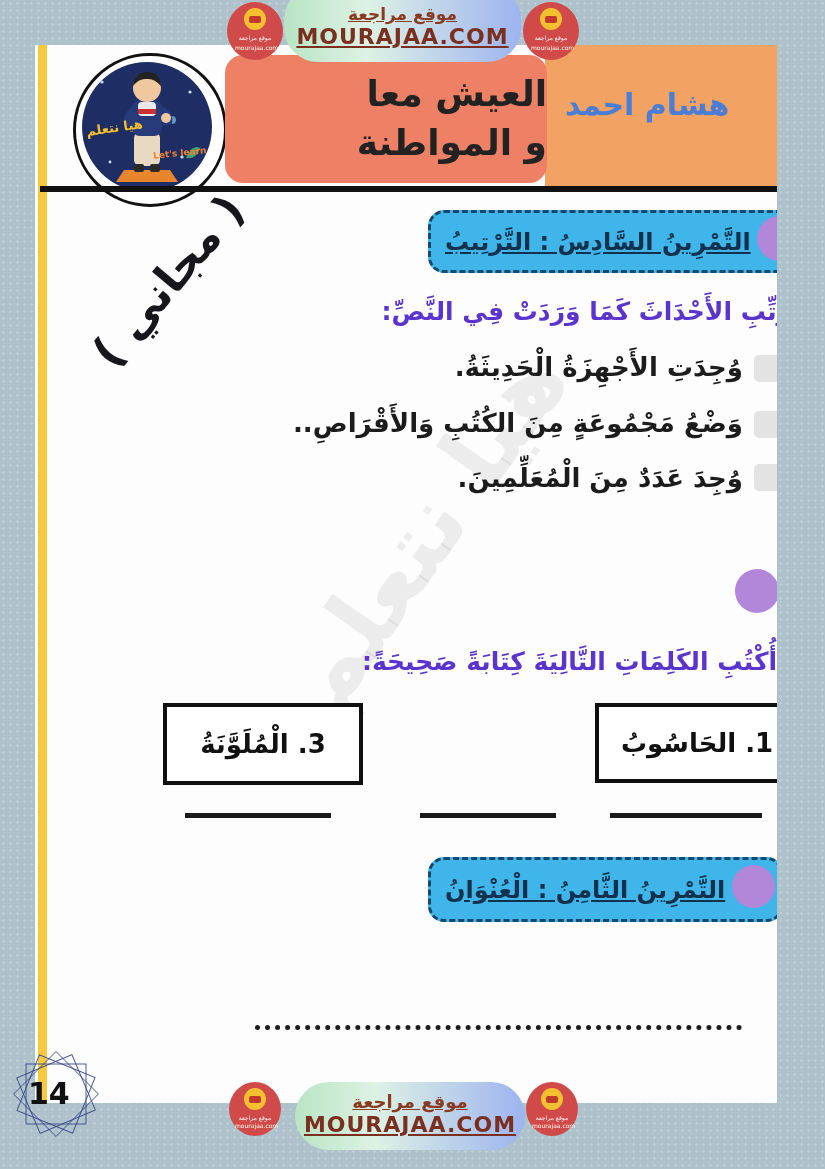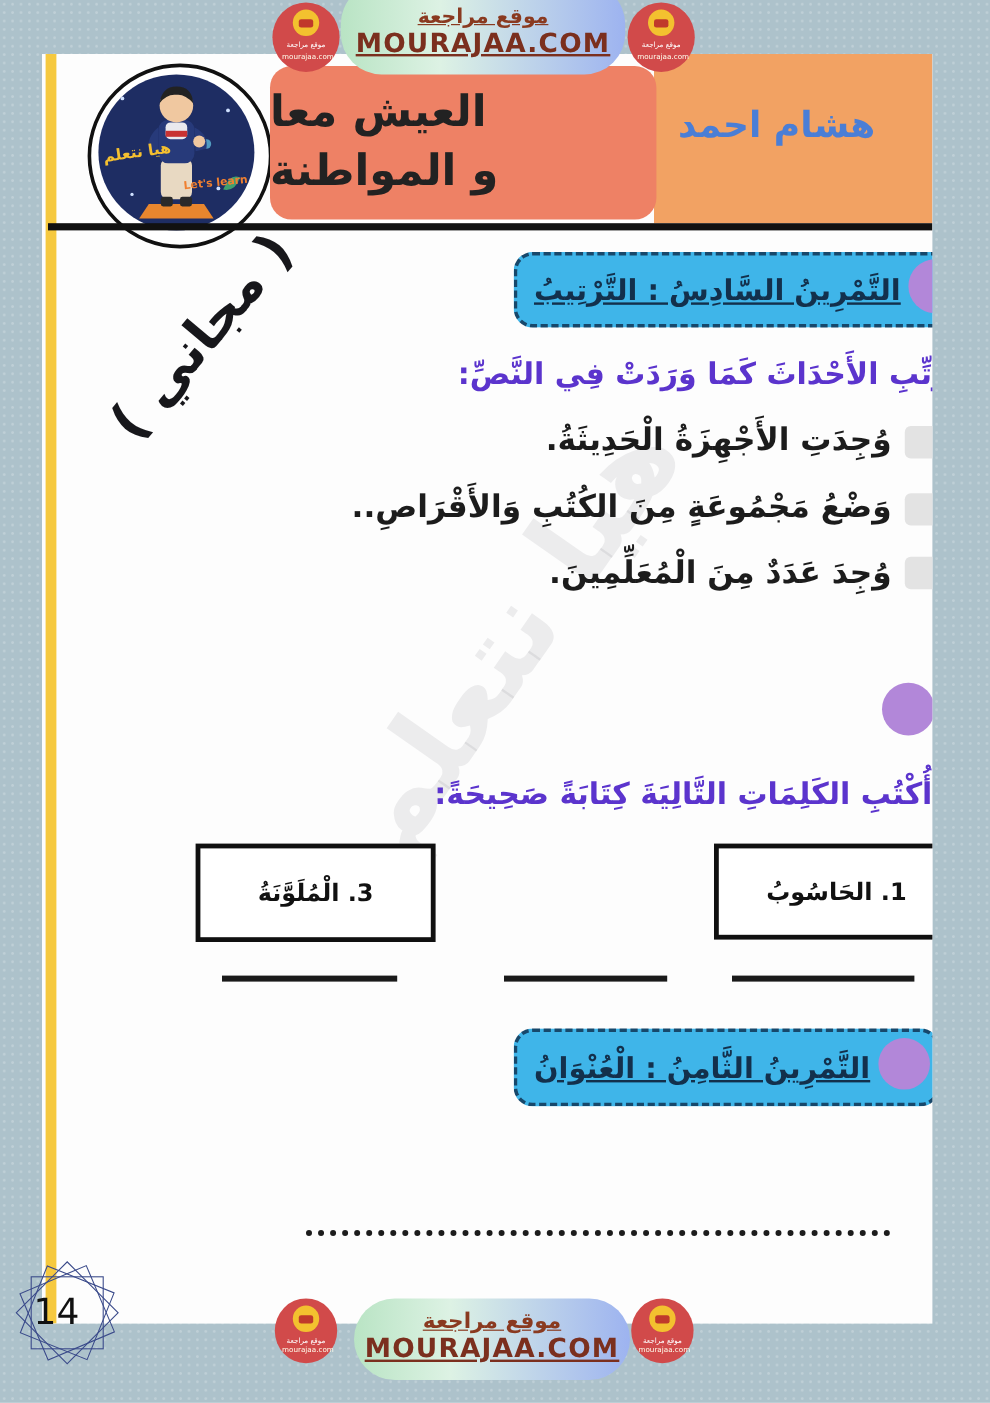--- a/index.html
+++ b/index.html
@@ -17,21 +17,21 @@
   }
   .yellow-strip{position:absolute;left:3px;top:0;width:9px;height:100%;background:#f6c93f;}
   
   .photo-ring{position:absolute;left:38px;top:8px;width:148px;height:148px;border-radius:50%;
     background:#fff;border:3px solid #111;box-shadow:inset 0 0 0 4px #fff;}
   .photo-inner{position:absolute;left:6px;top:6px;width:130px;height:130px;border-radius:50%;
     background:#1e2d63;overflow:hidden;}
   .photo-cap-ar{position:absolute;left:4px;top:58px;color:#f5c030;font-size:13px;font-weight:bold;transform:rotate(-8deg);}
   .photo-cap-en{position:absolute;right:6px;bottom:34px;color:#f08030;font-size:9px;font-weight:bold;transform:rotate(-6deg);}
   .coral-block{position:absolute;left:190px;top:10px;width:322px;height:128px;background:#ee8165;border-radius:18px;
-    display:flex;flex-direction:column;justify-content:center;align-items:flex-start;}
+    display:flex;flex-direction:column;justify-content:center;align-items:flex-end;}
   .coral-block .t{color:#222;font-weight:bold;font-size:36px;line-height:1.35;}
   .orange-block{position:absolute;left:510px;top:0;width:232px;height:141px;background:#f2a263;}
   .student-name{position:absolute;right:-8px;top:10px;color:#4a7ed6;font-weight:bold;font-size:30px;width:220px;text-align:left;margin-top:32px;}
   .header-line{position:absolute;left:5px;top:141px;width:737px;height:6px;background:#111;}
   
   .stamp{position:absolute;left:18px;top:210px;width:230px;text-align:center;
     transform:rotate(-50deg);font-size:44px;font-weight:bold;color:#17171b;letter-spacing:2px;white-space:nowrap;}
   .watermark{position:absolute;left:130px;top:430px;width:520px;text-align:center;
     transform:rotate(-55deg);font-size:95px;font-weight:bold;color:rgba(40,40,50,.08);white-space:nowrap;}
   
@@ -39,36 +39,36 @@
     display:flex;align-items:center;justify-content:flex-end;direction:rtl;}
   .ex-box .ex-title{color:#13304c;font-weight:bold;font-size:24px;padding:0 58px 0 14px;white-space:nowrap;text-decoration:underline;}
   .ex-dot{position:absolute;border-radius:50%;background:#b287d9;}
   
   .instr{position:absolute;direction:rtl;text-align:right;color:#5b34cd;font-weight:bold;font-size:25px;white-space:nowrap;}
   
   .item-row{position:absolute;right:34px;direction:rtl;text-align:center;color:#1c1c1c;font-weight:bold;font-size:26px;white-space:nowrap;}
   .chk{position:absolute;right:-5px;width:28px;height:27px;background:#e3e3e3;border-radius:5px;}
   
   .word-box{position:absolute;background:#fff;border:4px solid #101010;direction:rtl;
-    display:flex;align-items:center;justify-content:center;color:#111;font-weight:bold;font-size:20px;white-space:nowrap;}
+    display:flex;align-items:center;justify-content:center;color:#111;font-weight:bold;font-size:26px;white-space:nowrap;}
   .ans-line{position:absolute;height:5px;background:#1a1a1a;}
   .dotted-line{position:absolute;left:220px;top:980px;width:487px;border-bottom:5px dotted #1c1c1c;}
   
   .pill{position:absolute;border-radius:34px;text-align:center;
     background:linear-gradient(90deg,#b9e4c4 0%,#ddf2e4 35%,#9db3f0 100%);}
   .pill .ar{display:block;color:#8a3a20;font-weight:bold;font-size:17px;text-decoration:underline;margin-top:6px;}
   .pill .en{display:block;color:#7b2f1e;font-weight:bold;font-size:22px;text-decoration:underline;letter-spacing:1px;}
   .badge{position:absolute;width:56px;height:58px;border-radius:50%;background:#d14a4a;text-align:center;}
   .badge .yc{position:absolute;left:17px;top:6px;width:22px;height:22px;border-radius:50%;background:#f3c12f;}
   .badge .yc::after{content:"";position:absolute;left:5px;top:8px;width:12px;height:7px;background:#c0392b;border-radius:2px;}
   .badge .bar{position:absolute;left:8px;top:32px;width:40px;color:#fff;font-size:6px;line-height:1.3;}
   .badge .bde{color:#ffe;font-size:6px;}
   
   .pagenum-wrap{position:absolute;left:10px;top:1048px;width:92px;height:92px;}
-  .pagenum{position:absolute;left:18px;top:28px;color:#111;font-weight:normal;font-size:30px;}
+  .pagenum{position:absolute;left:18px;top:28px;color:#111;font-weight:bold;font-size:30px;}
 </style>
 </head>
 <body>
 
 <div id="page">
 
   <div class="yellow-strip"></div>
 
   <div class="photo-ring">
     <div class="photo-inner">

